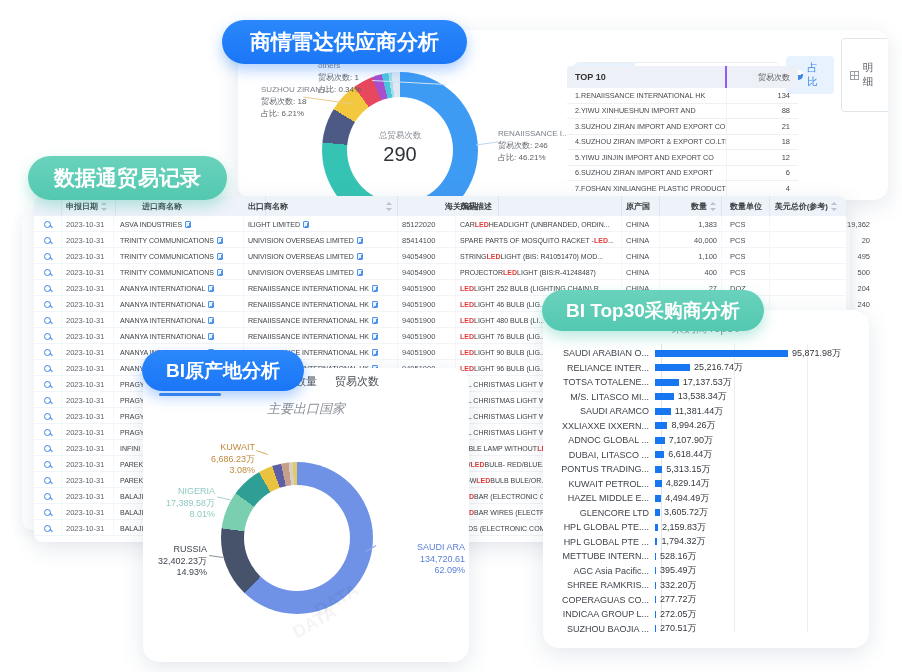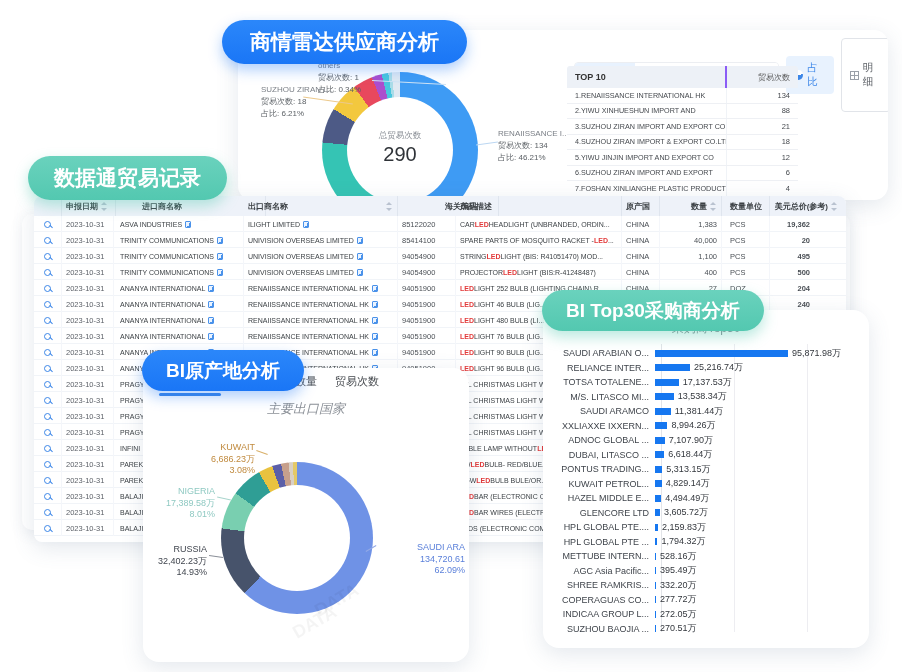--- a/index.html
+++ b/index.html
@@ -48,21 +48,21 @@
   .cell{position:absolute;top:0;height:16px;display:flex;align-items:center;white-space:nowrap;overflow:hidden;border-right:1px solid #f4f6fa;font-size:7.5px;color:#4a4f55;}
   .c-icon{left:0;width:28px;justify-content:center;}
   .c-date{left:30px;width:50px;padding-left:2px;color:#5a5f66;}
   .c-imp{left:84px;width:126px;padding-left:2px;font-size:7px;color:#3c4145;}
   .c-exp{left:212px;width:152px;padding-left:2px;font-size:7px;color:#3c4145;}
   .c-hs{left:366px;width:56px;padding-left:2px;}
   .c-desc{left:424px;width:164px;padding-left:2px;font-size:7px;color:#3c4145;}
   .c-org{left:590px;width:36px;padding-left:2px;}
   .c-qty{left:628px;width:60px;justify-content:flex-end;padding-right:4px;}
   .c-unit{left:692px;width:44px;padding-left:4px;}
-  .c-total{left:710px;width:70px;justify-content:flex-end;padding-right:4px;border-right:none;font-weight:bold;}
+  .c-total{left:770px;width:70px;justify-content:flex-end;padding-right:4px;border-right:none;}
   .red{color:#e23a3a;font-weight:bold;}
   .mag{display:inline-block;width:7px;height:7px;border:1.3px solid #3d87e8;border-radius:50%;position:relative;cursor:pointer;}
   .mag::after{content:"";position:absolute;width:4px;height:1.4px;background:#3d87e8;transform:rotate(45deg);right:-3px;bottom:-1px;}
   .copy{display:inline-block;width:6px;height:7px;border:1px solid #4a92ea;border-radius:1px;position:relative;margin-left:3px;background:#eaf3ff;flex:none;cursor:pointer;}
   .copy::before{content:"";position:absolute;left:1px;top:1px;width:2px;height:3px;border-bottom:1px solid #4a92ea;border-right:1px solid #4a92ea;}
   .sort{display:inline-block;width:7px;height:9px;position:relative;margin-left:3px;cursor:pointer;flex:none;}
   .sort::before{content:"";position:absolute;top:0;left:0;border-left:3px solid transparent;border-right:3px solid transparent;border-bottom:3.5px solid #b9c2d0;}
   .sort::after{content:"";position:absolute;bottom:0;left:0;border-left:3px solid transparent;border-right:3px solid transparent;border-top:3.5px solid #b9c2d0;}
 
   
@@ -123,21 +123,21 @@
       <div>贸易次数: 1</div>
       <div>占比: 0.34%</div>
     </div>
     <div class="callout" style="left:23px;top:54px;">
       <div class="t1">SUZHOU ZIRAN L..</div>
       <div>贸易次数: 18</div>
       <div>占比: 6.21%</div>
     </div>
     <div class="callout" style="left:260px;top:98px;">
       <div class="t1">RENAIISSANCE I..</div>
-      <div>贸易次数: 134</div>
+      <div>贸易次数: 246</div>
       <div>占比: 46.21%</div>
     </div>
     <div class="cline" style="left:134px;top:52px;width:74px;background:#cfe3f4;transform:rotate(3deg);"></div>
     <div class="cline" style="left:65px;top:70px;width:50px;background:#ecc98c;transform:rotate(8deg);"></div>
     <div class="cline" style="left:238px;top:113px;width:22px;background:#bcd7f2;transform:rotate(-8deg);"></div>
 
     <div id="top10">
       <div class="hd">
         <span class="n">TOP 10</span>
         <span class="v">贸易次数</span>

